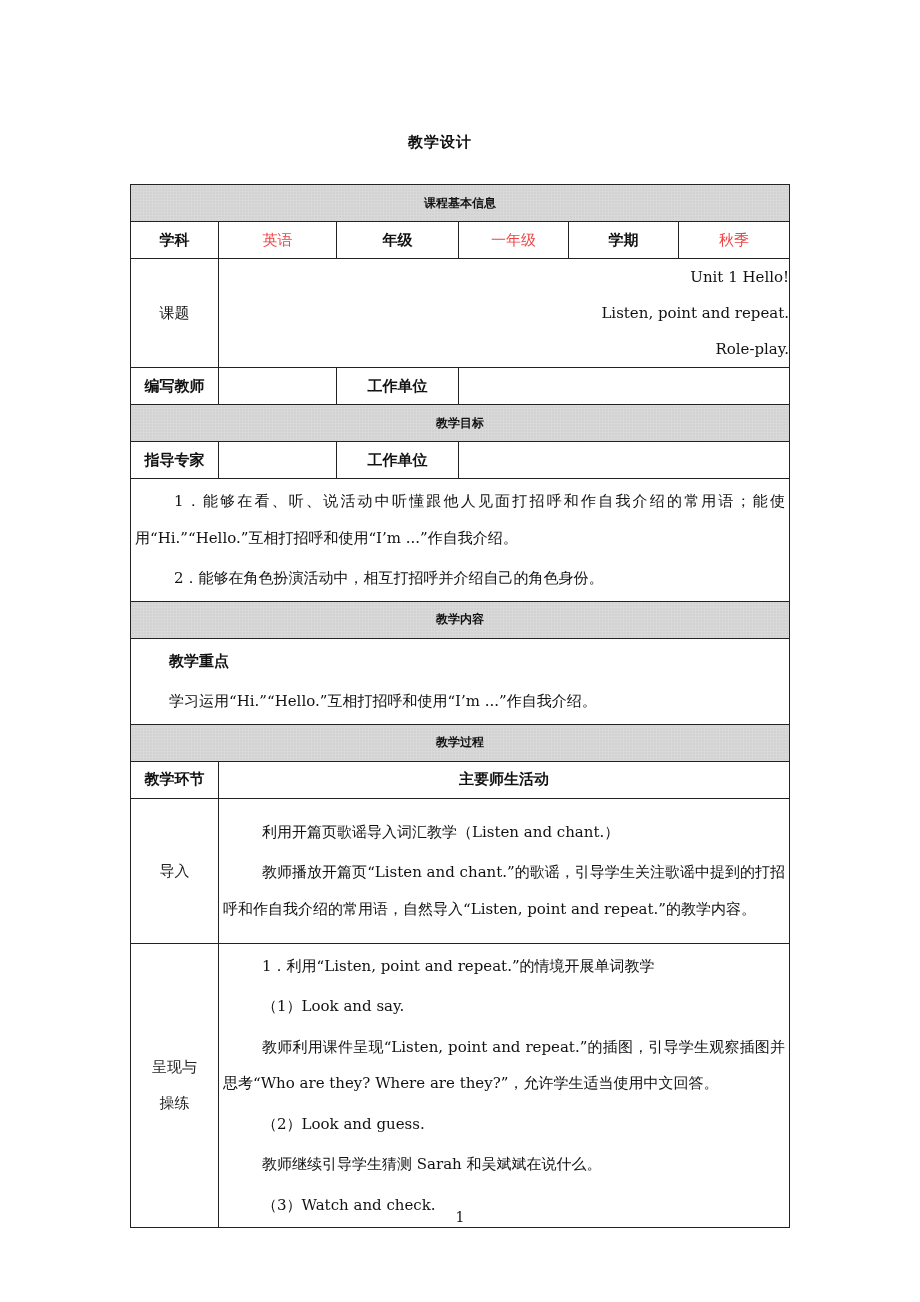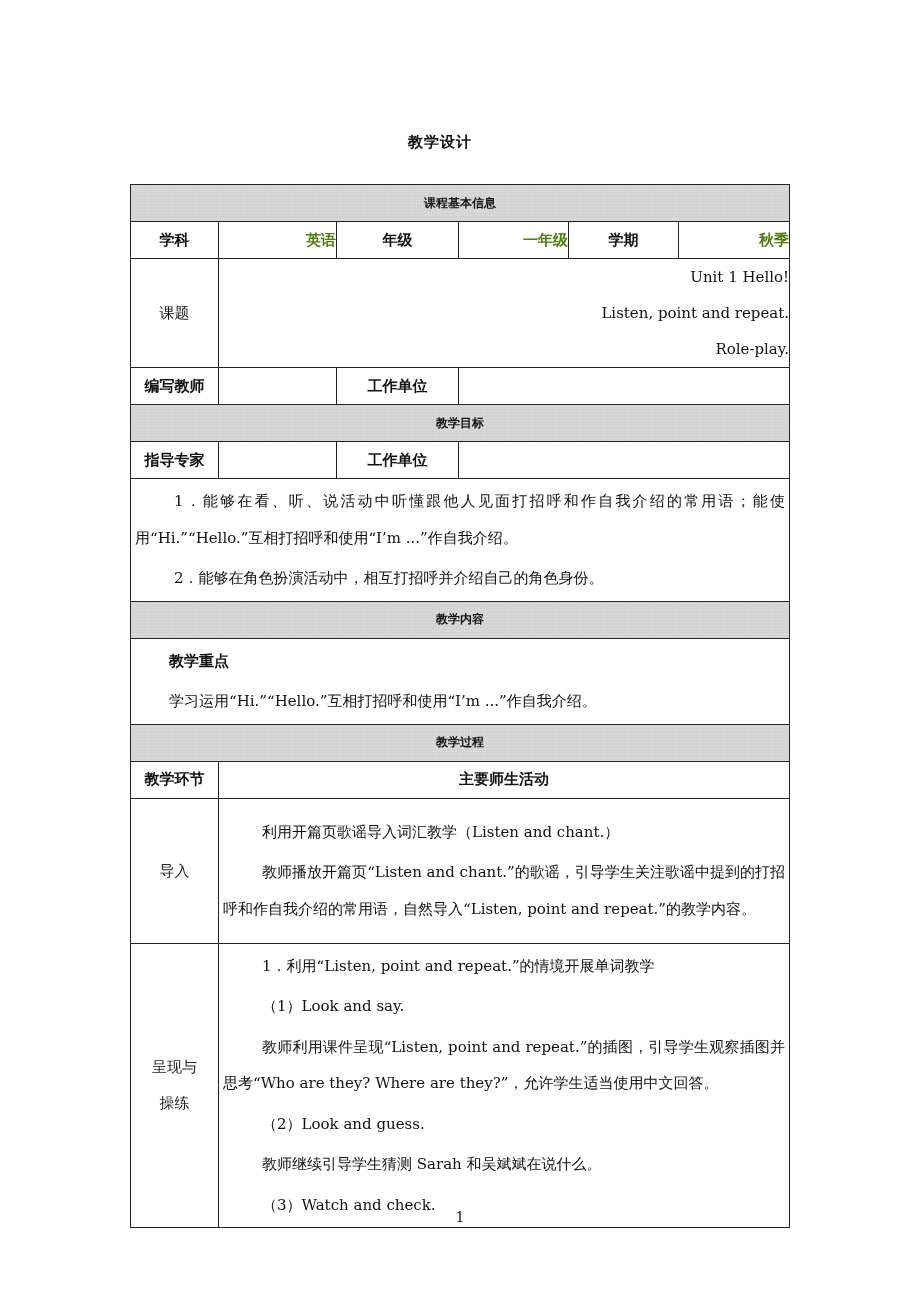--- a/index.html
+++ b/index.html
@@ -10,21 +10,21 @@
                 font-family: "DejaVu Sans", "Liberation Sans", sans-serif; }
   table.doc { position: absolute; left: 130px; top: 184px; width: 659px;
               border-collapse: collapse; table-layout: fixed; font-size: 15px; }
   table.doc td { border: 1px solid #222; padding: 0; vertical-align: middle; }
   .shade { background-color: #d9d9d9;
            background-image: radial-gradient(#bdbdbd 0.6px, transparent 0.7px);
            background-size: 3px 3px; text-align: center; font-weight: bold;
            font-family: "DejaVu Sans", "Liberation Sans", sans-serif; font-size: 12px; }
   .lbl { text-align: center; font-weight: bold;
          font-family: "DejaVu Sans", "Liberation Sans", sans-serif; }
-  .val { text-align: right; color: #4d7c0f; font-weight: bold; }
+  .val { text-align: center; color: #ef4444; }
   .center-lines { text-align: right; }
   .center-lines div { line-height: 36px; }
   .para { padding: 0 8px 0 8px; }
   .para p { margin: 4px; line-height: 36.5px; text-indent: 2.6em; text-align: justify; }
   .para p.noindent { text-indent: 0; padding-left: 34px; }
   .para p.bold { font-weight: bold; font-family: "DejaVu Sans", "Liberation Sans", sans-serif; }
   .stage { text-align: center; line-height: 36px; color: #222; margin-left: 48px; }
   .page-number { position: absolute; left: 0; width: 920px; top: 1209px; text-align: center;
                  font-size: 14px; }
 </style>

